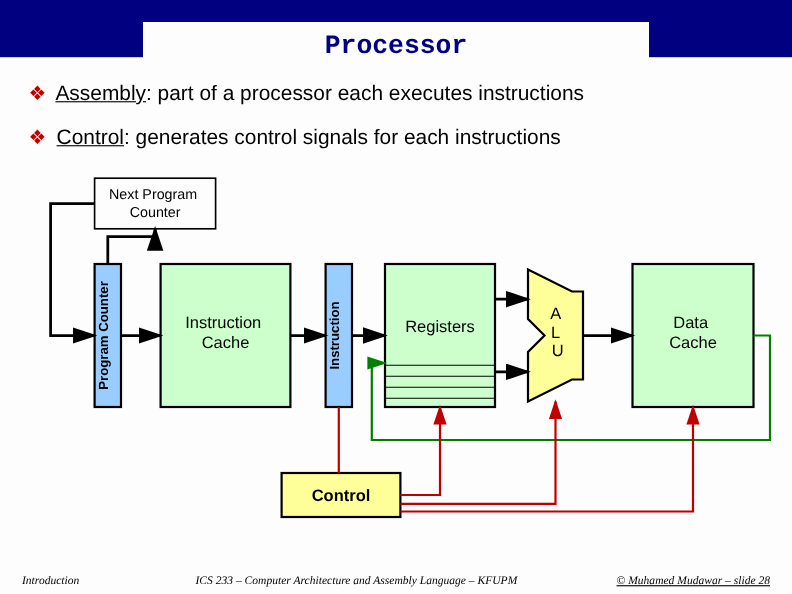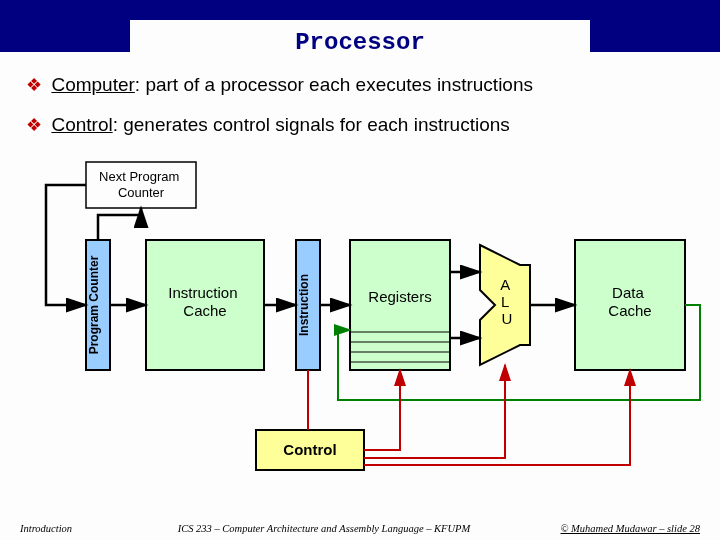--- a/index.html
+++ b/index.html
@@ -60,21 +60,21 @@
   svg { position: absolute; left: 0; top: 0; }
 </style>
 </head>
 <body>
 
 <div class="title-bar"></div>
 <div class="title-box">Processor</div>
 
 <div class="bullet-line" style="top:74px">
   <span class="bullet">❖</span>
-  <span class="under">Computer</span><span>:  part of a processor each executes instructions</span>
+  <span class="under">Assembly</span><span>:  part of a processor each executes instructions</span>
 </div>
 <div class="bullet-line" style="top:114px">
   <span class="bullet">❖</span>
   <span class="under">Control</span><span>: generates control signals for each instructions</span>
 </div>
 
 <svg width="720" height="540">
   <defs>
     <marker id="arr" markerWidth="10" markerHeight="10" refX="8" refY="3" orient="auto">
       <path d="M0,0 L9,3 L0,6 Z" fill="#000"></path>

